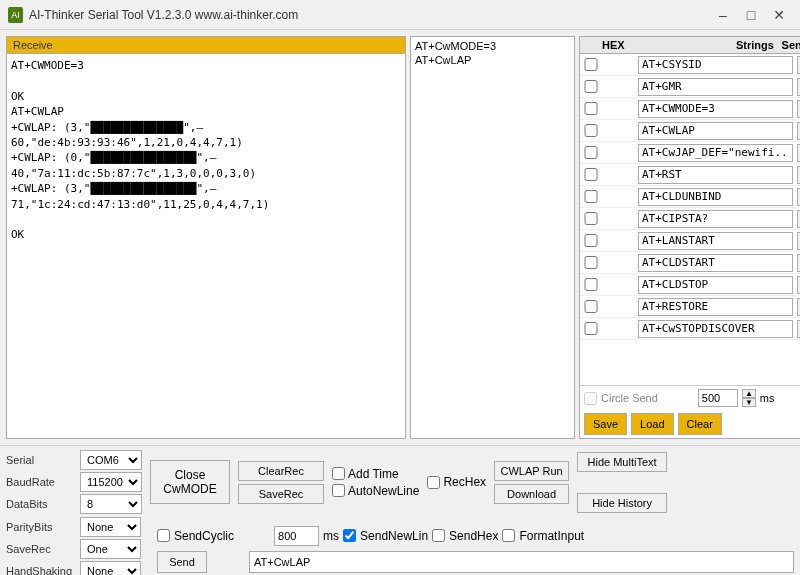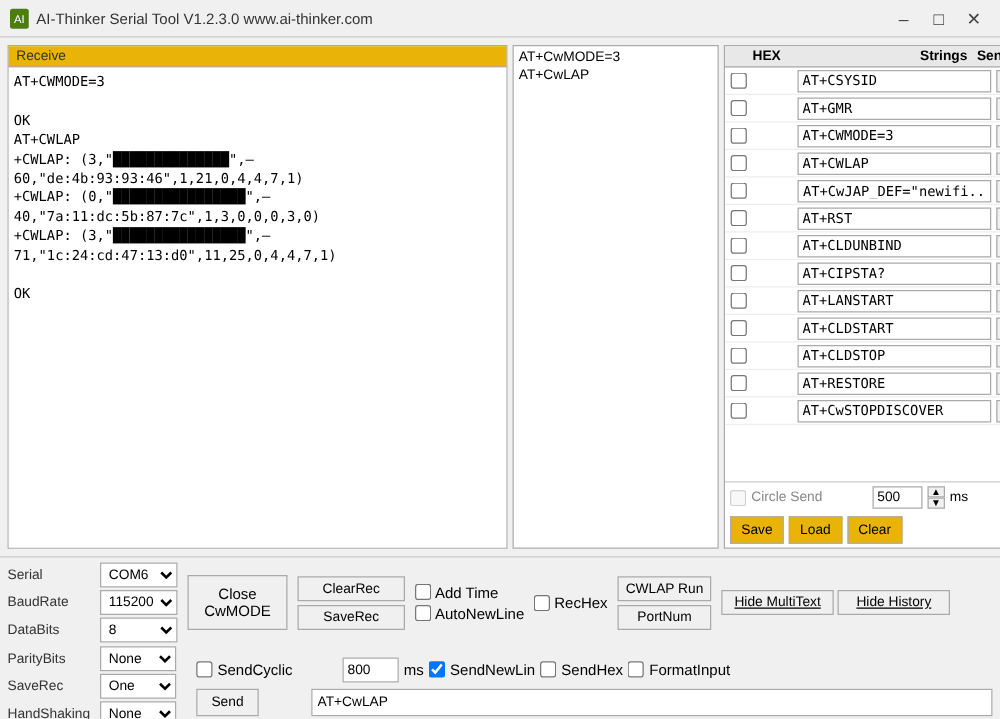--- a/index.html
+++ b/index.html
@@ -170,21 +170,21 @@
     .right-btns { display: flex; flex-direction: column; gap: 3px; }
     .right-btn {
       height: 20px;
       width: 75px;
       font-size: 11px;
       border: 1px solid #aaa;
       background: #f0f0f0;
       cursor: pointer;
     }
 
-    .far-right-btns { display: flex; flex-direction: row; gap: 3px; text-decoration: underline; }
+    .far-right-btns { display: flex; flex-direction: column; gap: 21px; }
     .far-right-btn {
       height: 20px;
       width: 90px;
       font-size: 11px;
       border: 1px solid #aaa;
       background: #f0f0f0;
       cursor: pointer;
     }
 
     
@@ -391,21 +391,21 @@
       </div>
     </div>
 
     <div class="cb-row">
       <input type="checkbox" style="">
       <span>RecHex</span>
     </div>
 
     <div class="right-btns">
       <button class="right-btn">CWLAP Run</button>
-      <button class="right-btn">PortNum</button>
+      <button class="right-btn">Download</button>
     </div>
 
     <div class="far-right-btns">
       <button class="far-right-btn">Hide MultiText</button>
       <button class="far-right-btn">Hide History</button>
     </div>
 
   </div>
 
   <div class="ctrl-row" style="margin-left:0;">

